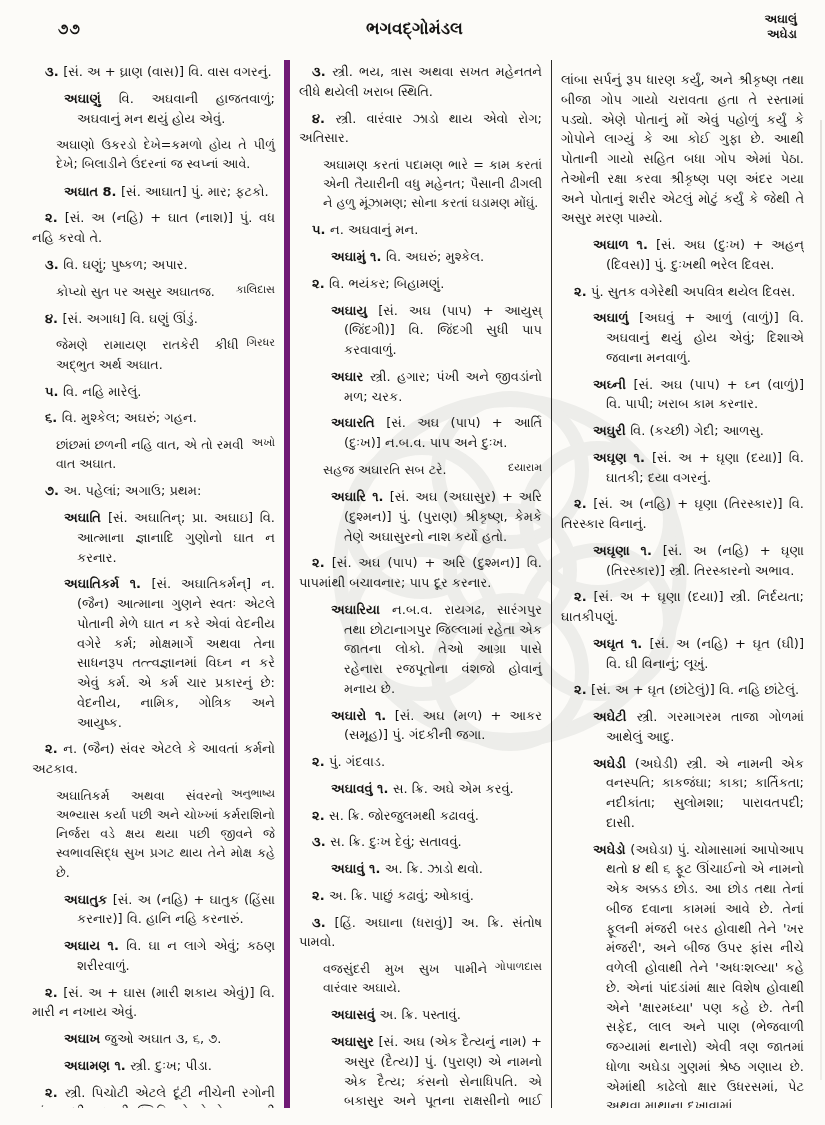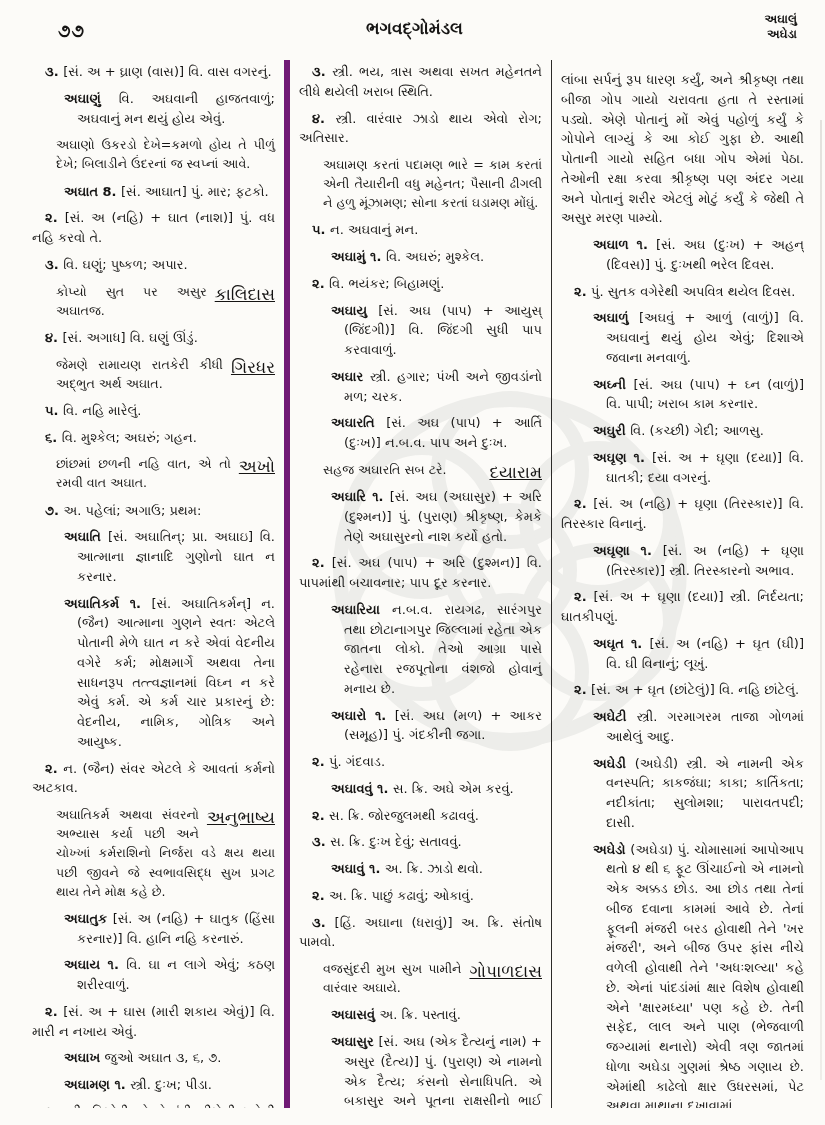--- a/index.html
+++ b/index.html
@@ -22,21 +22,21 @@
     position:absolute;top:120px;right:3px;width:2px;height:960px;
     background:linear-gradient(#d9d7d2,#e9e7e2);
     opacity:.7;
   }
   
   .hdr{
     position:relative;height:44px;
   }
   .hdr .pageno{
     position:absolute;left:28px;top:8px;
-    font-size:18px;font-weight:bold;letter-spacing:1px;
+    font-size:15px;font-weight:bold;letter-spacing:1px;
   }
   .hdr .title{
     position:absolute;left:0;right:0;top:6px;text-align:center;
     font-size:17px;font-weight:bold;
   }
   .hdr .guide{
     position:absolute;right:2px;top:0;text-align:right;
     font-size:12px;font-weight:bold;line-height:15px;
   }
   
@@ -69,23 +69,22 @@
   .entry{padding-left:13px;text-indent:-13px;margin-left:32px;}
   .sense{text-indent:13px;}
   .cont{text-indent:0;margin-top:8px;}
   .quote{
     padding-left:24px;
     font-size:12.6px;
     margin-top:2px;margin-bottom:8px;
   }
   .quote .qattr{
     float:right;
-    font-size:17px;
+    font-size:11px;
     padding-left:8px;
-    text-decoration:underline;
   }
 </style>
 </head>
 <body>
 
 <div class="page">
 
   <svg class="wm" viewBox="0 0 420 430" aria-hidden="true">
     <g fill="none" stroke="#ededea" stroke-width="14">
       <circle cx="210" cy="210" r="170"></circle>

